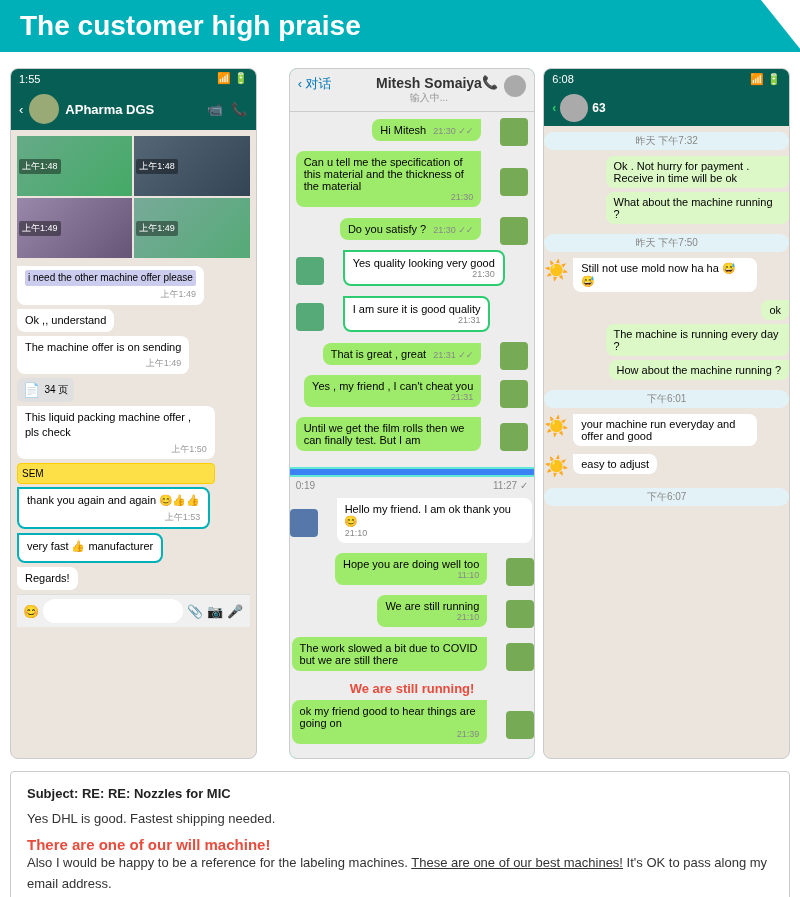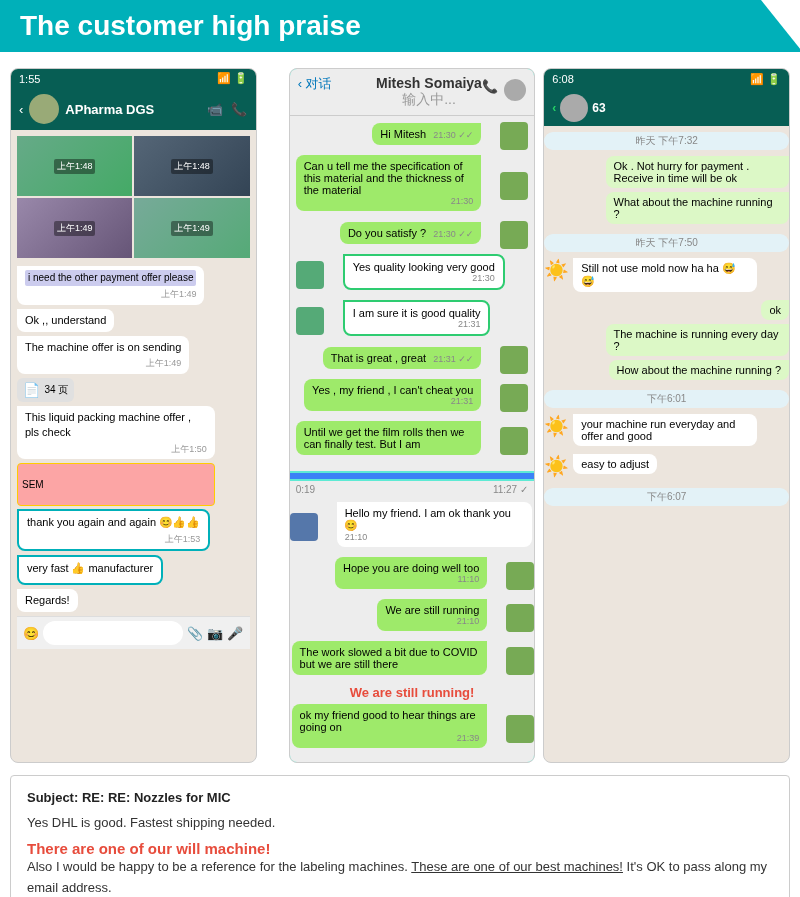--- a/index.html
+++ b/index.html
@@ -167,21 +167,21 @@
       border-bottom: 1px solid #ccc;
     }
 
     .wechat-header-name {
       font-size: 14px;
       font-weight: bold;
       color: #333;
     }
 
     .wechat-sub {
-      font-size: 14px;
+      font-size: 10px;
       color: #999;
     }
 
     .wechat-body {
       background: #ededed;
       padding: 6px;
       min-height: 200px;
     }
 
     .wechat-bubble-right {
@@ -341,21 +341,21 @@
       background: #fff;
       border-radius: 16px;
       height: 24px;
     }
 
     
     .machine-img {
       background: linear-gradient(135deg, #888 0%, #555 100%);
       display: flex;
       align-items: center;
-      justify-content: center;
+      justify-content: flex-start;
       color: #ccc;
       font-size: 8px;
     }
 
     .machine-img-a { background: linear-gradient(135deg, #6a8, #4a6); }
     .machine-img-b { background: linear-gradient(135deg, #567, #345); }
     .machine-img-c { background: linear-gradient(135deg, #98a, #657); }
     .machine-img-d { background: linear-gradient(135deg, #7a9, #5a7); }
 
     .wechat-avatar {
@@ -432,21 +432,21 @@
           <div class="img-placeholder machine-img machine-img-c">
             <span class="img-time">上午1:49</span>
           </div>
           <div class="img-placeholder machine-img machine-img-d">
             <span class="img-time">上午1:49</span>
           </div>
         </div>
 
         <div class="chat-messages">
           <div class="chat-bubble bubble-received">
-            <span style="background:#cce;display:inline-block;padding:1px 3px;border-radius:2px;font-size:10px;">i need the other payment offer please</span>
+            <span style="background:#cce;display:inline-block;padding:1px 3px;border-radius:2px;font-size:10px;">i need the other machine offer please</span>
             <div class="bubble-time">上午1:49</div>
           </div>
           <div class="chat-bubble bubble-received">
             <span>Ok ,, understand</span>
           </div>
           <div class="chat-bubble bubble-received">
             <span>The machine offer is on sending</span>
             <div class="bubble-time">上午1:49</div>
           </div>
 
@@ -454,21 +454,21 @@
             <div style="background:#e0e0e0;border-radius:6px;padding:4px 6px;display:flex;align-items:center;gap:4px;font-size:10px;max-width:80%;">
               <span style="color:#e74c3c;font-size:14px;">📄</span>
               <span>34 页</span>
             </div>
           </div>
           <div class="chat-bubble bubble-received">
             <span>This liquid packing machine offer , pls check</span>
             <div class="bubble-time">上午1:50</div>
           </div>
 
-          <div style="background:#fca5a5;border:1px solid #fc0;border-radius:4px;padding:15px 4px;font-size:10px;margin-bottom:3px;max-width:85%;">
+          <div style="background:#fde047;border:1px solid #fc0;border-radius:4px;padding:4px 4px;font-size:10px;margin-bottom:3px;max-width:85%;">
             SEM
           </div>
           <div class="chat-bubble bubble-received highlighted-bubble">
             <span>thank you again and again 😊👍👍</span>
             <div class="bubble-time">上午1:53</div>
           </div>
           <div class="chat-bubble bubble-received highlighted-bubble">
             <span>very fast 👍 manufacturer</span>
             <div class="bubble-time"></div>
           </div>

